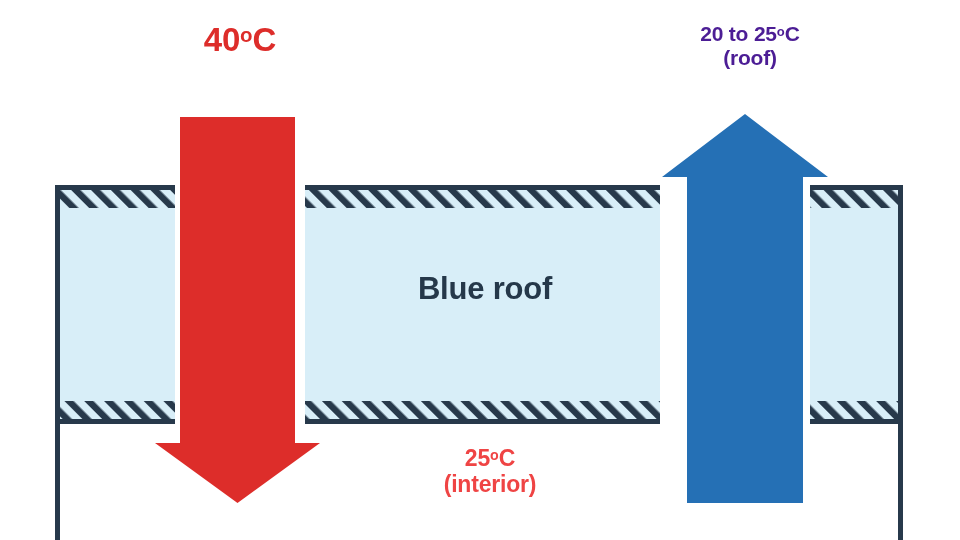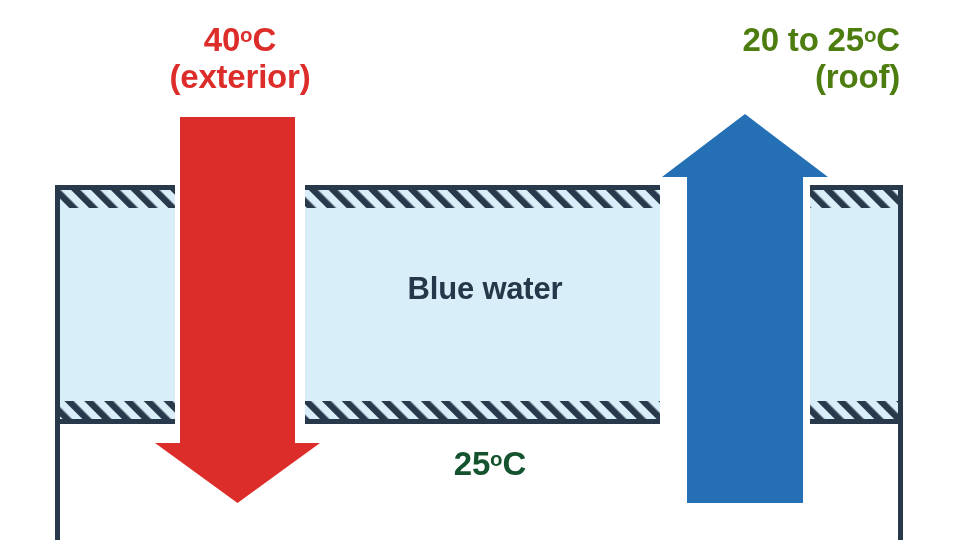--- a/index.html
+++ b/index.html
@@ -45,30 +45,29 @@
     left: 100px;
     top: 22px;
     width: 280px;
     font-size: 33px;
     color: #DD2D2A;
   }
   #label-water {
     left: 600px;
     top: 22px;
     width: 300px;
-    font-size: 33px;
-    color: #4d7c0f;
-    text-align: right;
+    font-size: 21px;
+    color: #4c1d95;
   }
   #label-interior {
     left: 350px;
     top: 446px;
     width: 280px;
-    font-size: 33px;
-    color: #14532d;
+    font-size: 23px;
+    color: #ef4444;
   }
   #label-crosssection {
     left: 330px;
     top: 272px;
     width: 310px;
     font-size: 31px;
     color: #25384A;
   }
 </style>
 </head>
@@ -133,29 +132,29 @@
     <rect x="660" y="180" width="27" height="250" fill="#ffffff"></rect>
     <rect x="803" y="180" width="7" height="250" fill="#ffffff"></rect>
 
     <path d="M 180 117 L 295 117 L 295 443 L 320 443 L 237.5 503 L 155 443 L 180 443 Z" fill="#DD2D2A"></path>
 
     <path d="M 745 114 L 828 177 L 803 177 L 803 503 L 687 503 L 687 177 L 662 177 Z" fill="#2570B5"></path>
   </svg>
 
   <div class="lbl" id="label-exterior">
     <span class="ln"><span>40</span><span class="sup">o</span><span>C</span></span>
-    <span class="ln">(exterior)</span>
   </div>
 
   <div class="lbl" id="label-water">
     <span class="ln"><span>20 to 25</span><span class="sup">o</span><span>C</span></span>
     <span class="ln">(roof)</span>
   </div>
 
   <div class="lbl" id="label-interior">
     <span class="ln"><span>25</span><span class="sup">o</span><span>C</span></span>
+    <span class="ln">(interior)</span>
   </div>
 
   <div class="lbl" id="label-crosssection">
-    <span class="ln">Blue water</span>
+    <span class="ln">Blue roof</span>
   </div>
 
 </div>
 
 </body></html>

